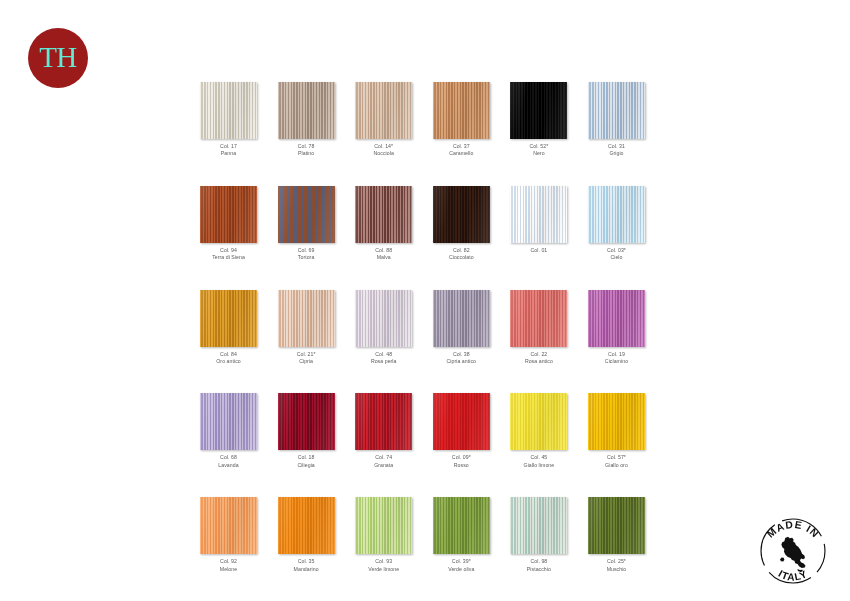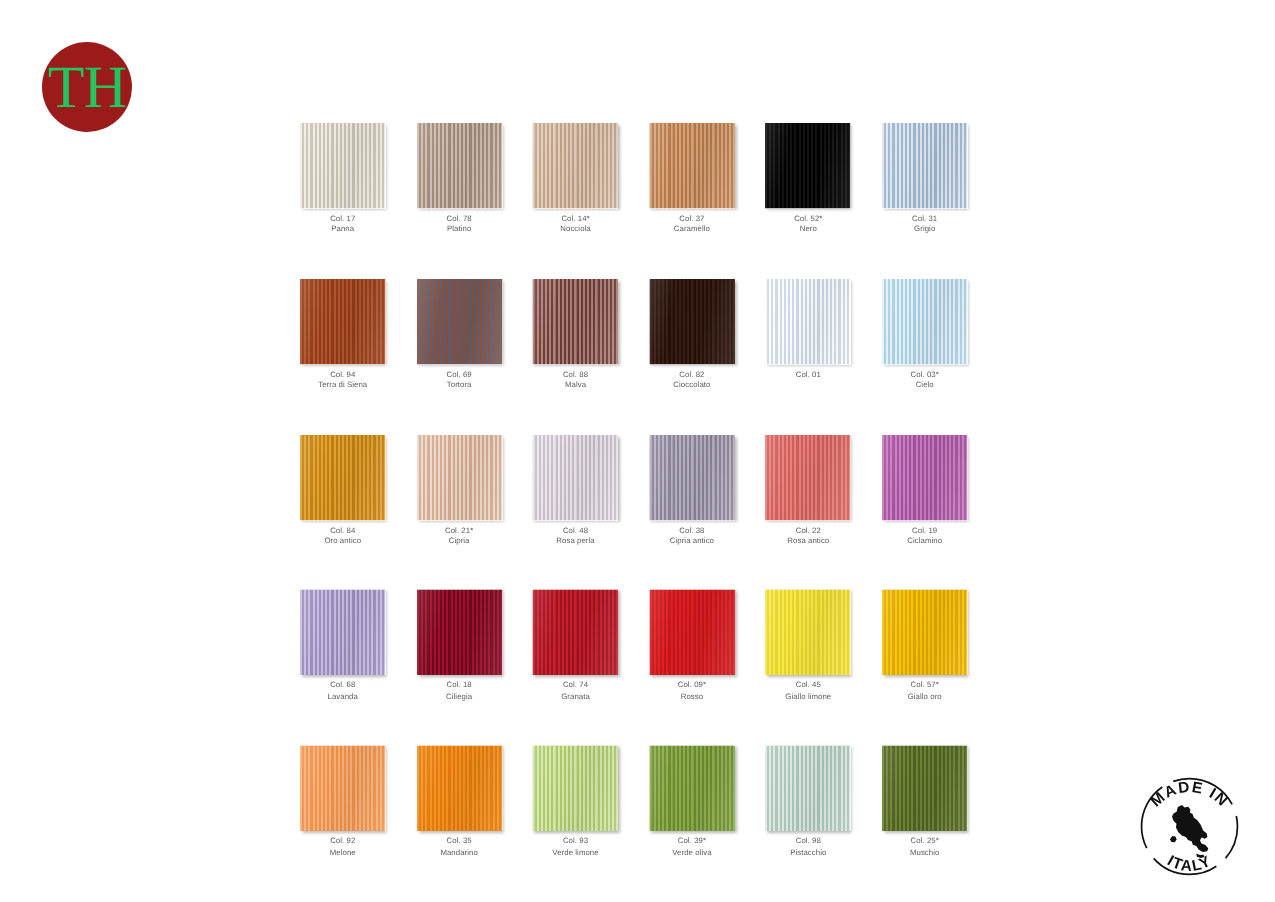--- a/index.html
+++ b/index.html
@@ -22,23 +22,23 @@
     top: 28px;
     width: 60px;
     height: 60px;
     border-radius: 50%;
     background: #9b1b1b;
     display: flex;
     align-items: center;
     justify-content: center;
   }
   #brand-logo .monogram {
-    color: #22c55e;
+    color: #5eead4;
     font-family: "Liberation Serif", serif;
-    font-size: 40px;
+    font-size: 29px;
     line-height: 1;
     letter-spacing: -0.5px;
     margin-top: -1px;
   }
 
   
   #swatch-grid {
     position: absolute;
     left: 200px;
     top: 82px;

